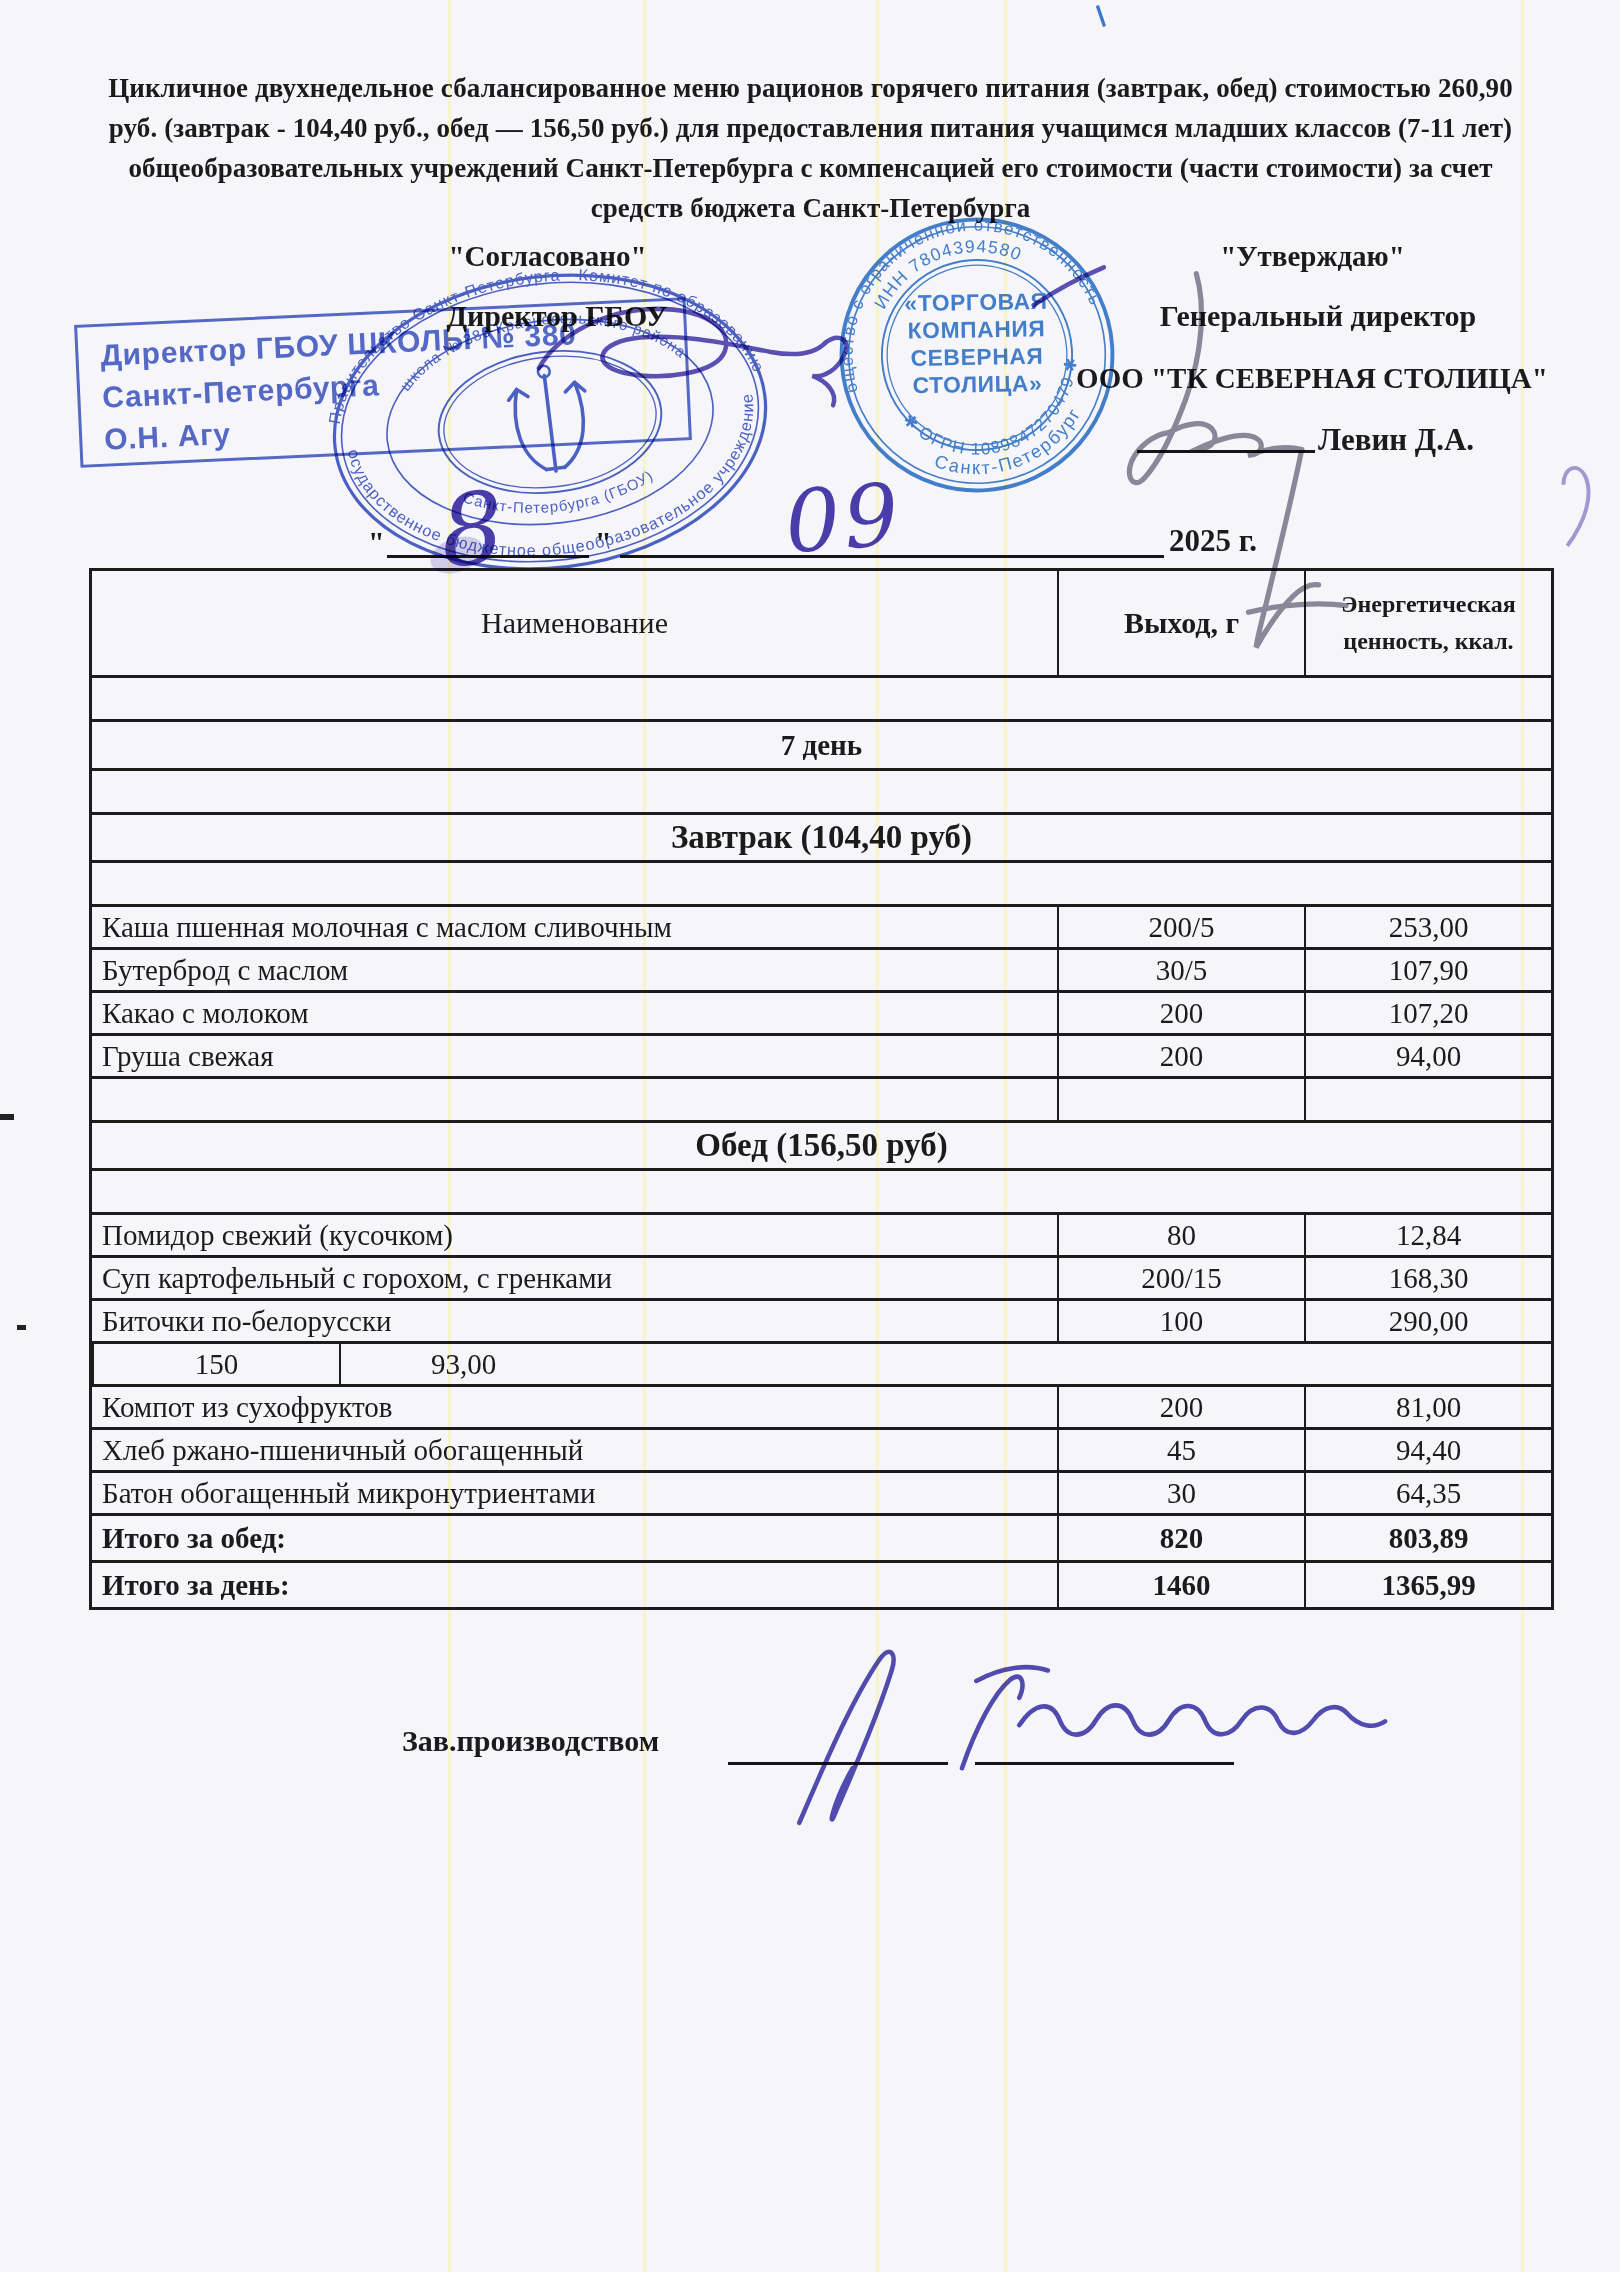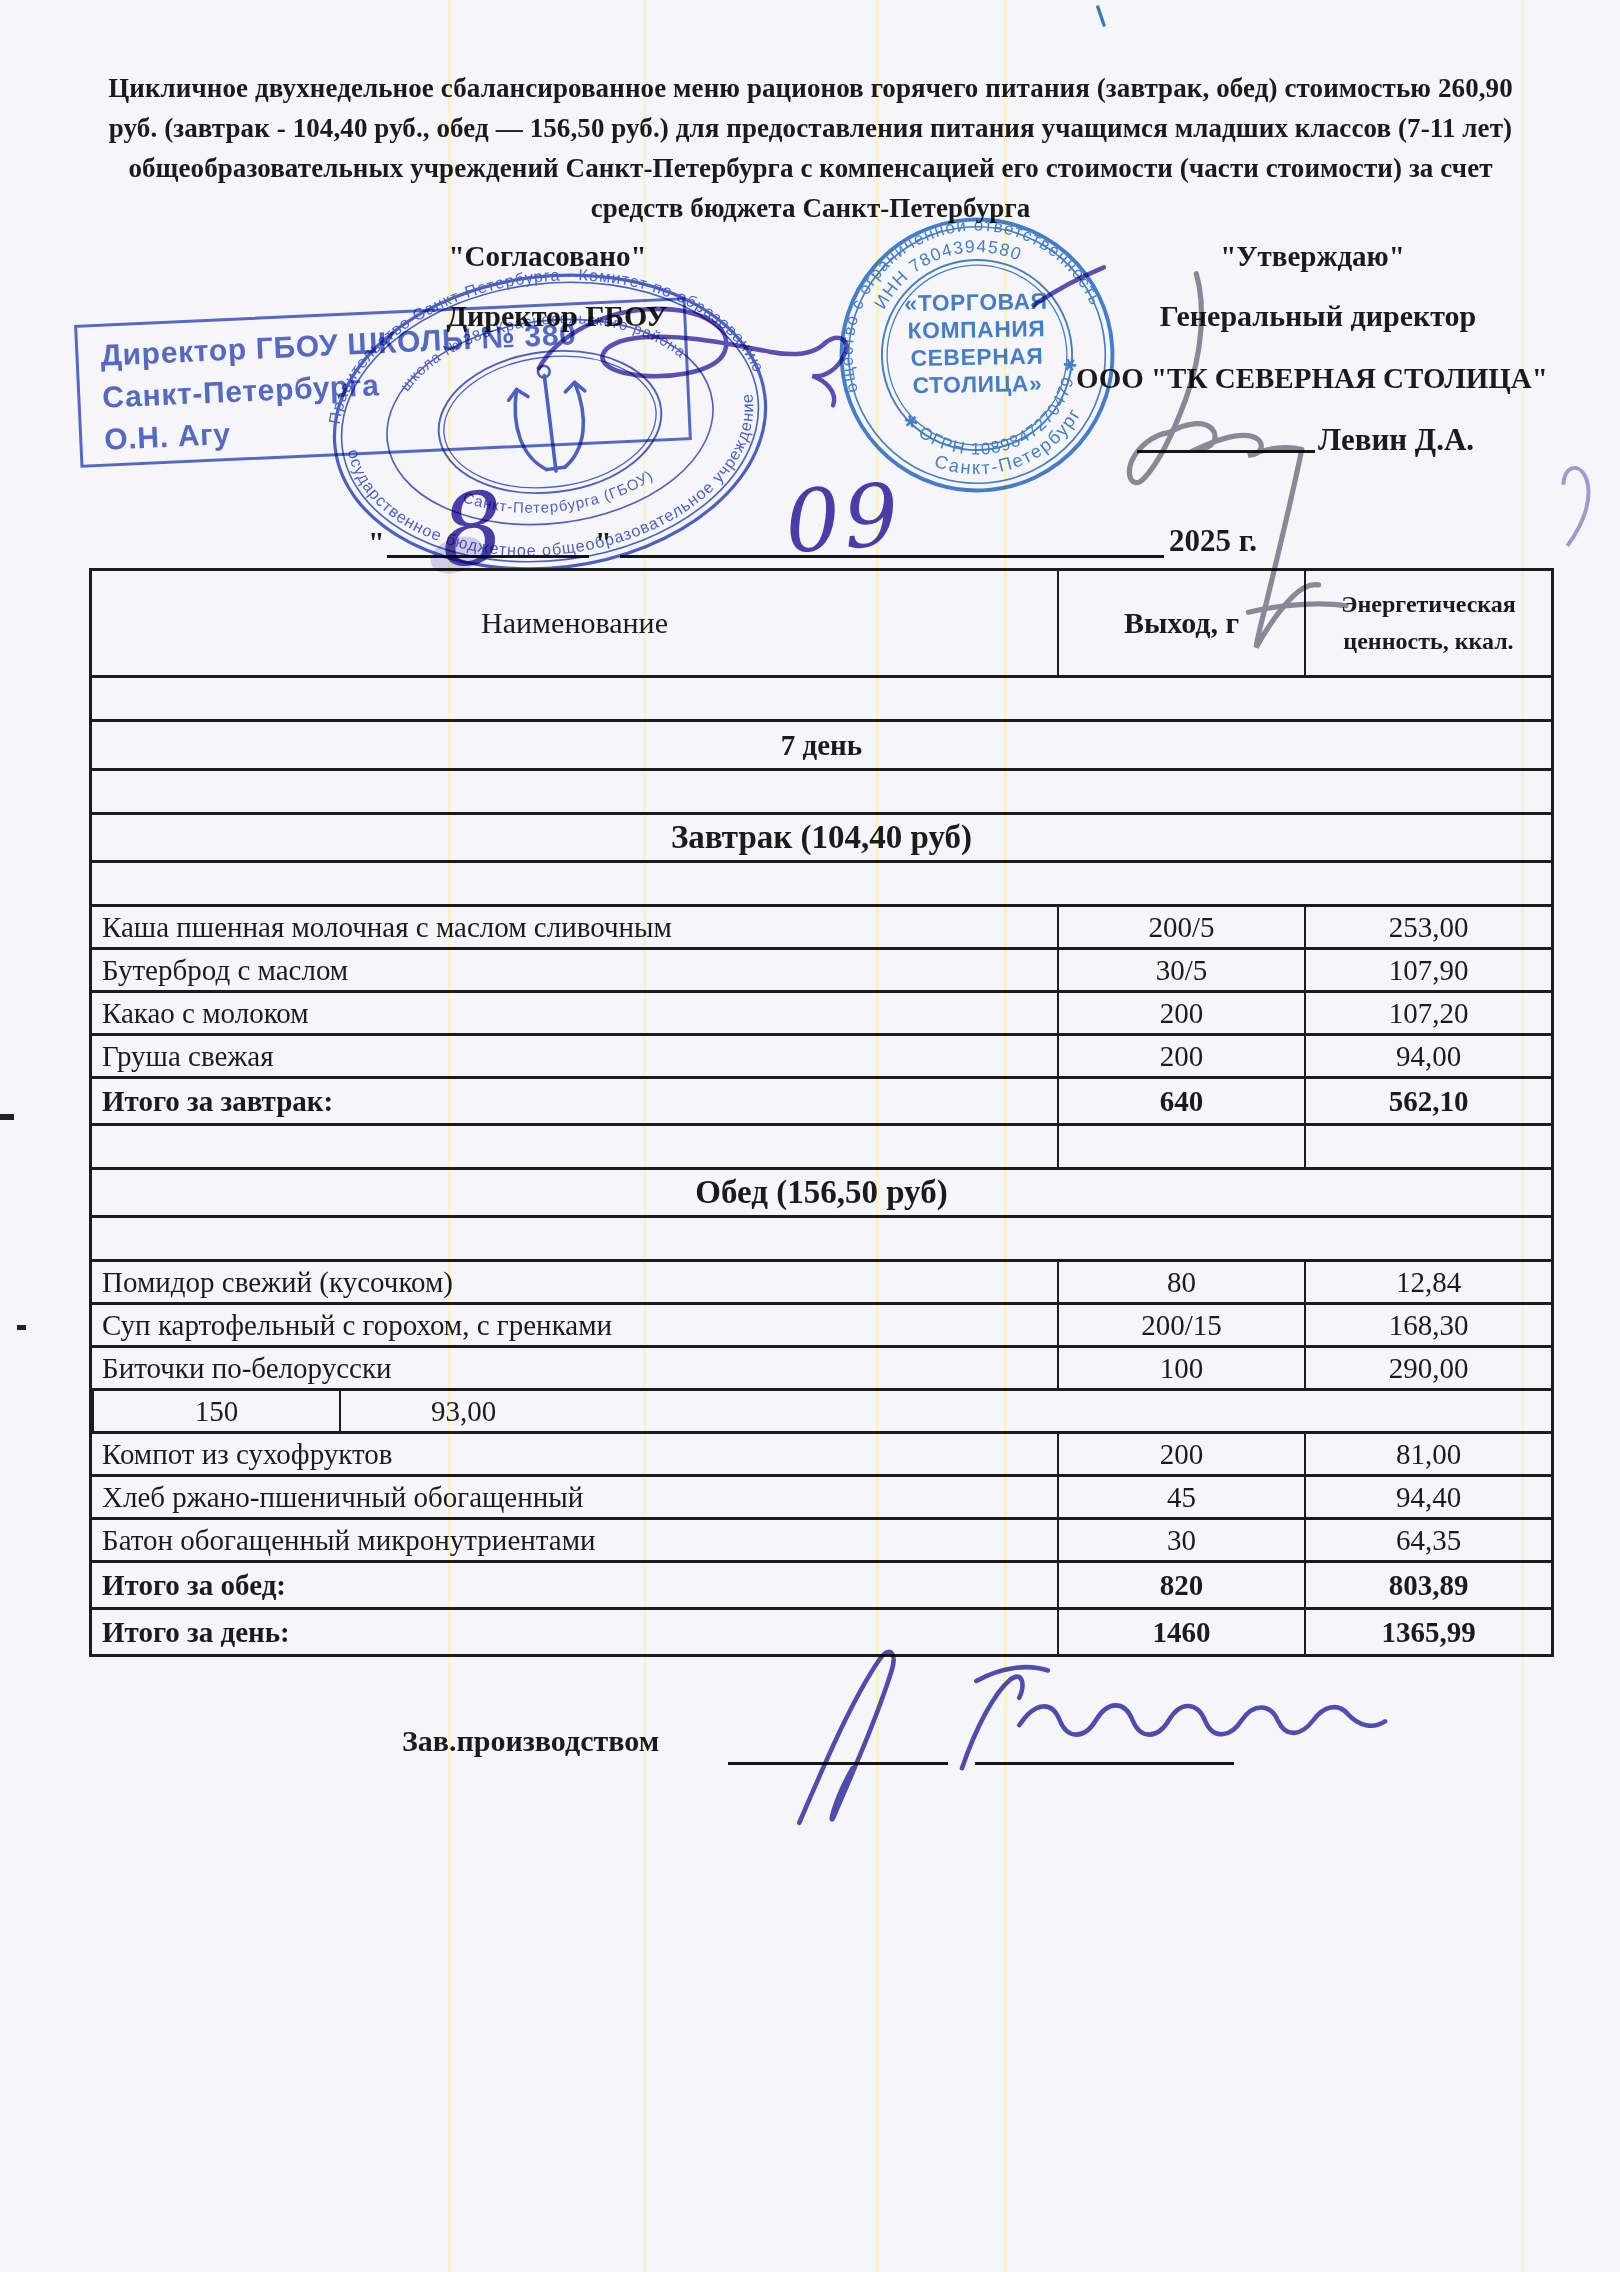--- a/index.html
+++ b/index.html
@@ -207,25 +207,20 @@
     <div class="trow r-item">
       <div class="c c-name">Какао с молоком</div>
       <div class="c c-out">200</div>
       <div class="c c-kcal">107,20</div>
     </div>
     <div class="trow r-item">
       <div class="c c-name">Груша свежая</div>
       <div class="c c-out">200</div>
       <div class="c c-kcal">94,00</div>
     </div>
-    <div class="trow r-total">
-      <div class="c c-name">Итого за завтрак:</div>
-      <div class="c c-out">640</div>
-      <div class="c c-kcal">562,10</div>
-    </div>
 
     <div class="trow r-spacer">
       <div class="c c-name"></div>
         <div class="c c-out"></div>
         <div class="c c-kcal"></div>
     </div>
     <div class="trow r-section">
       <div class="c c-full">Обед (156,50 руб)</div>
     </div>
     <div class="trow r-spacer nov">

